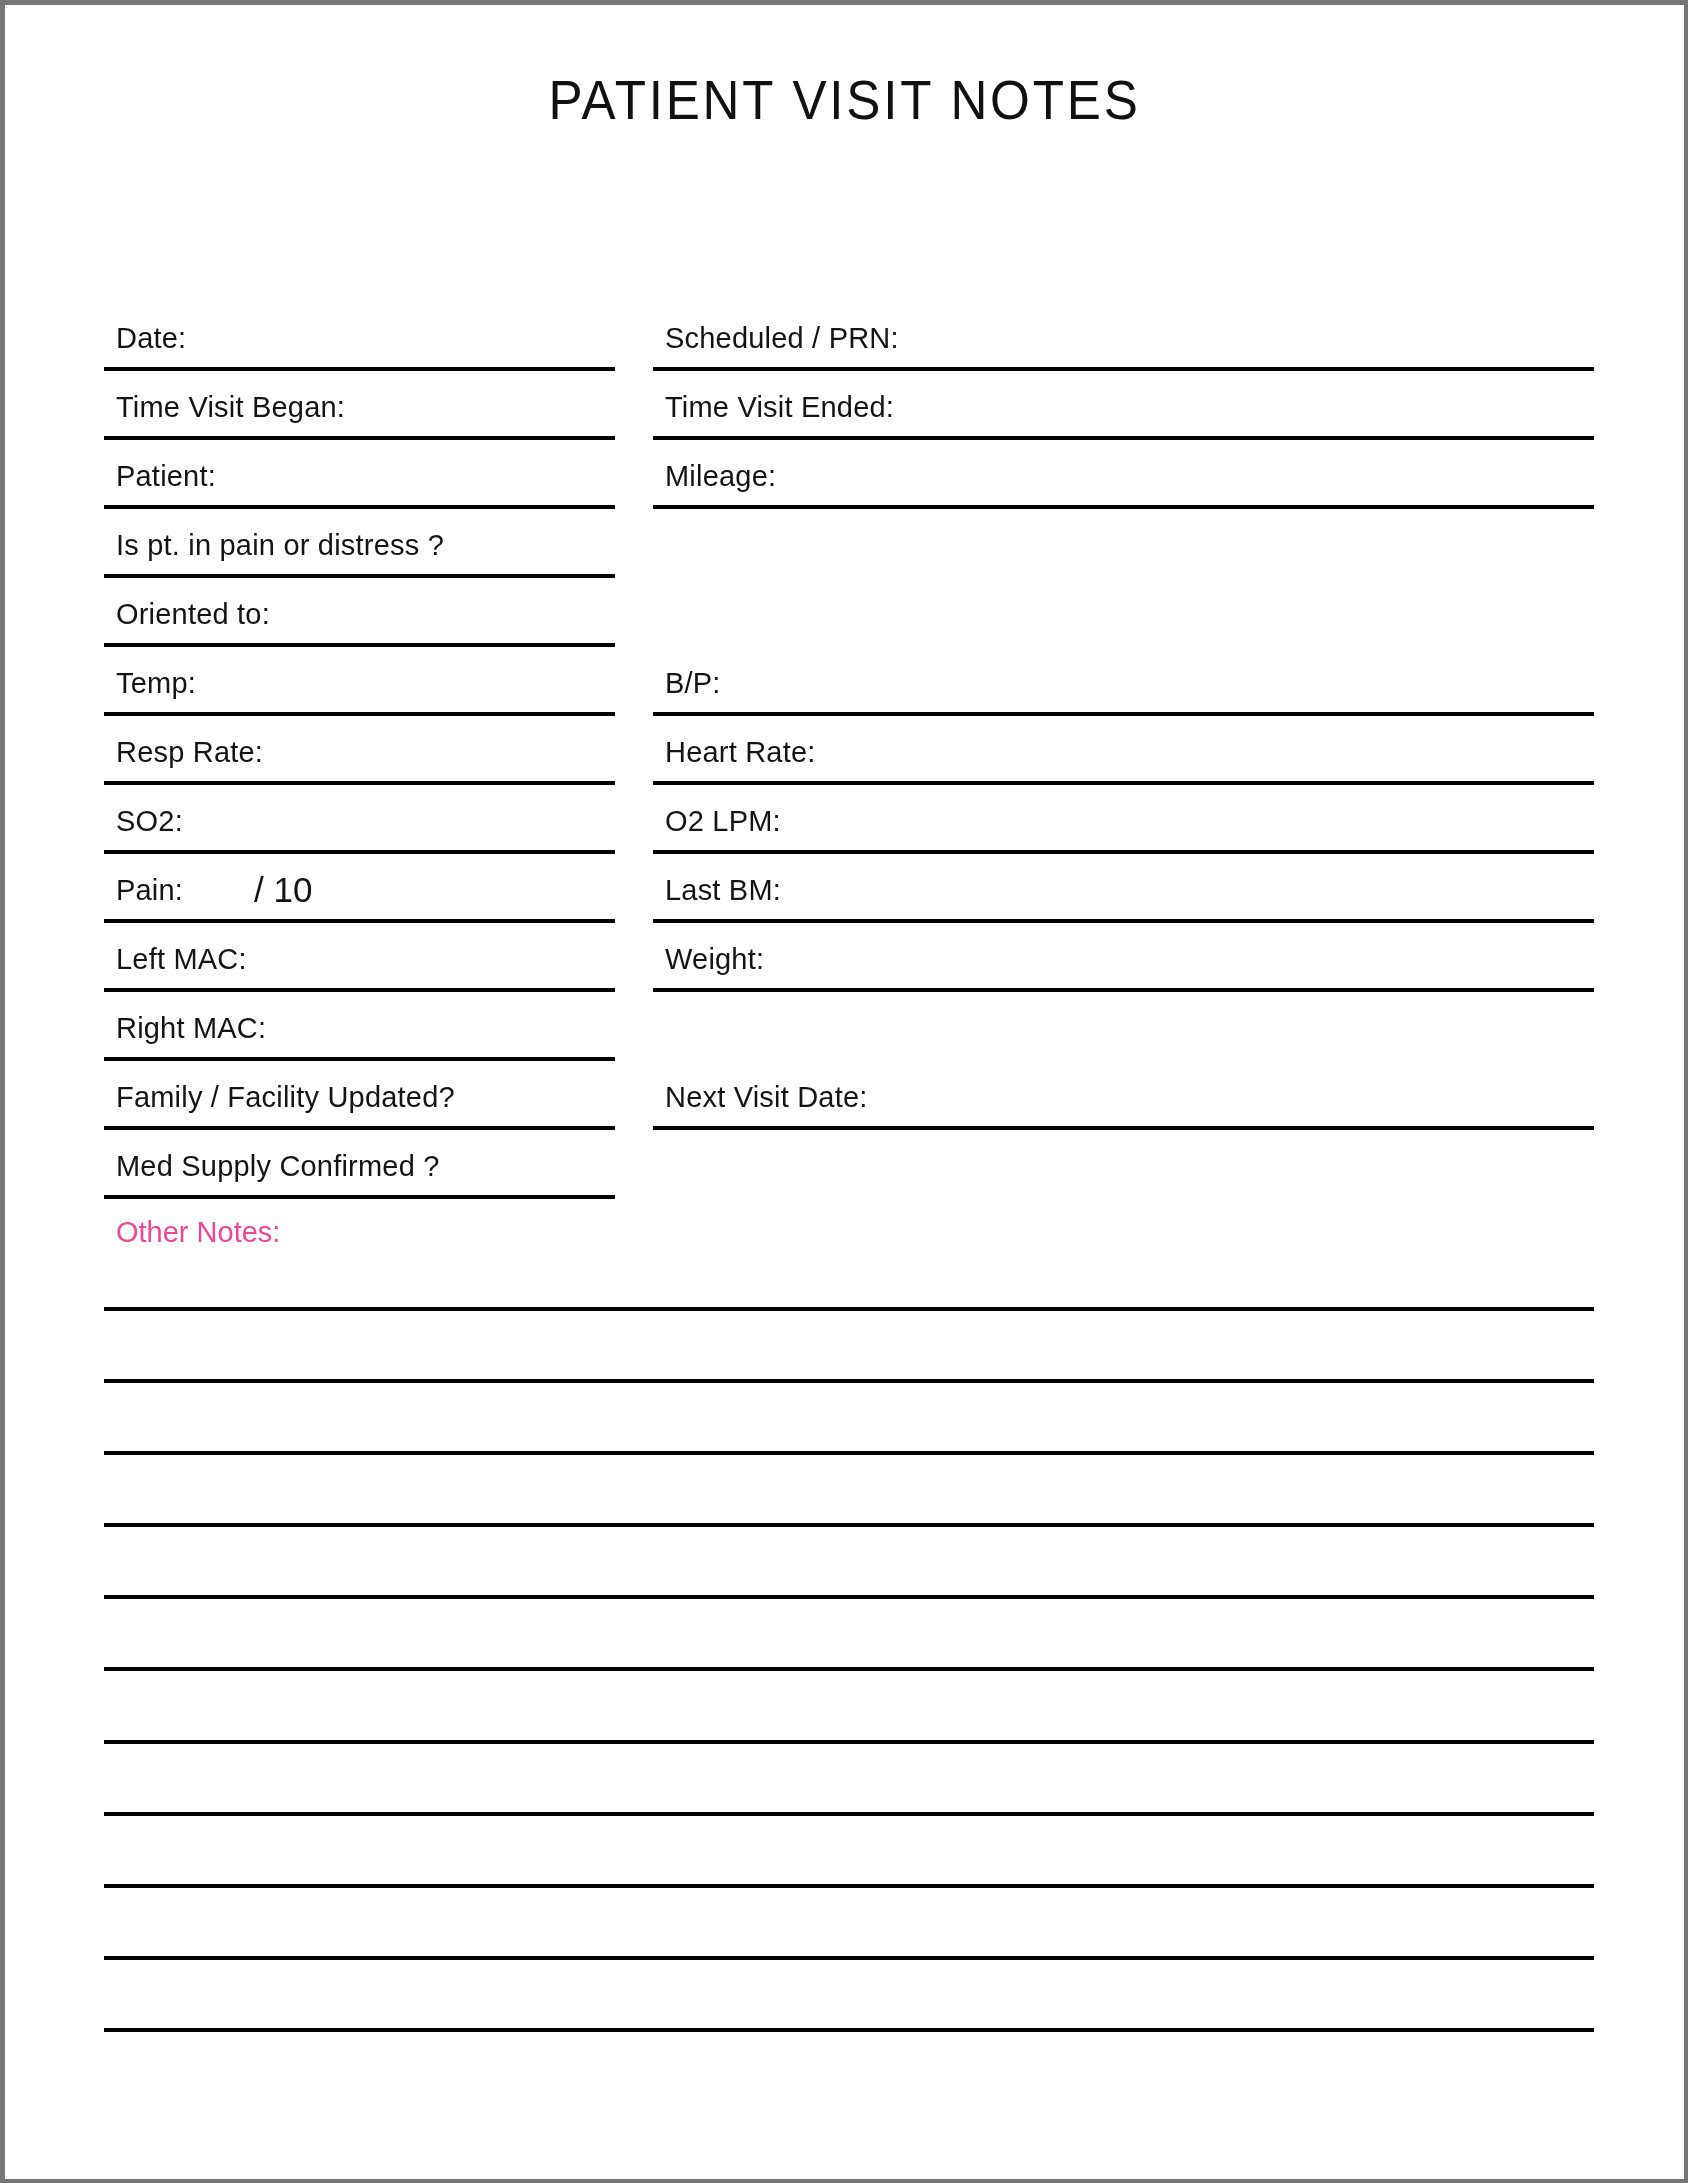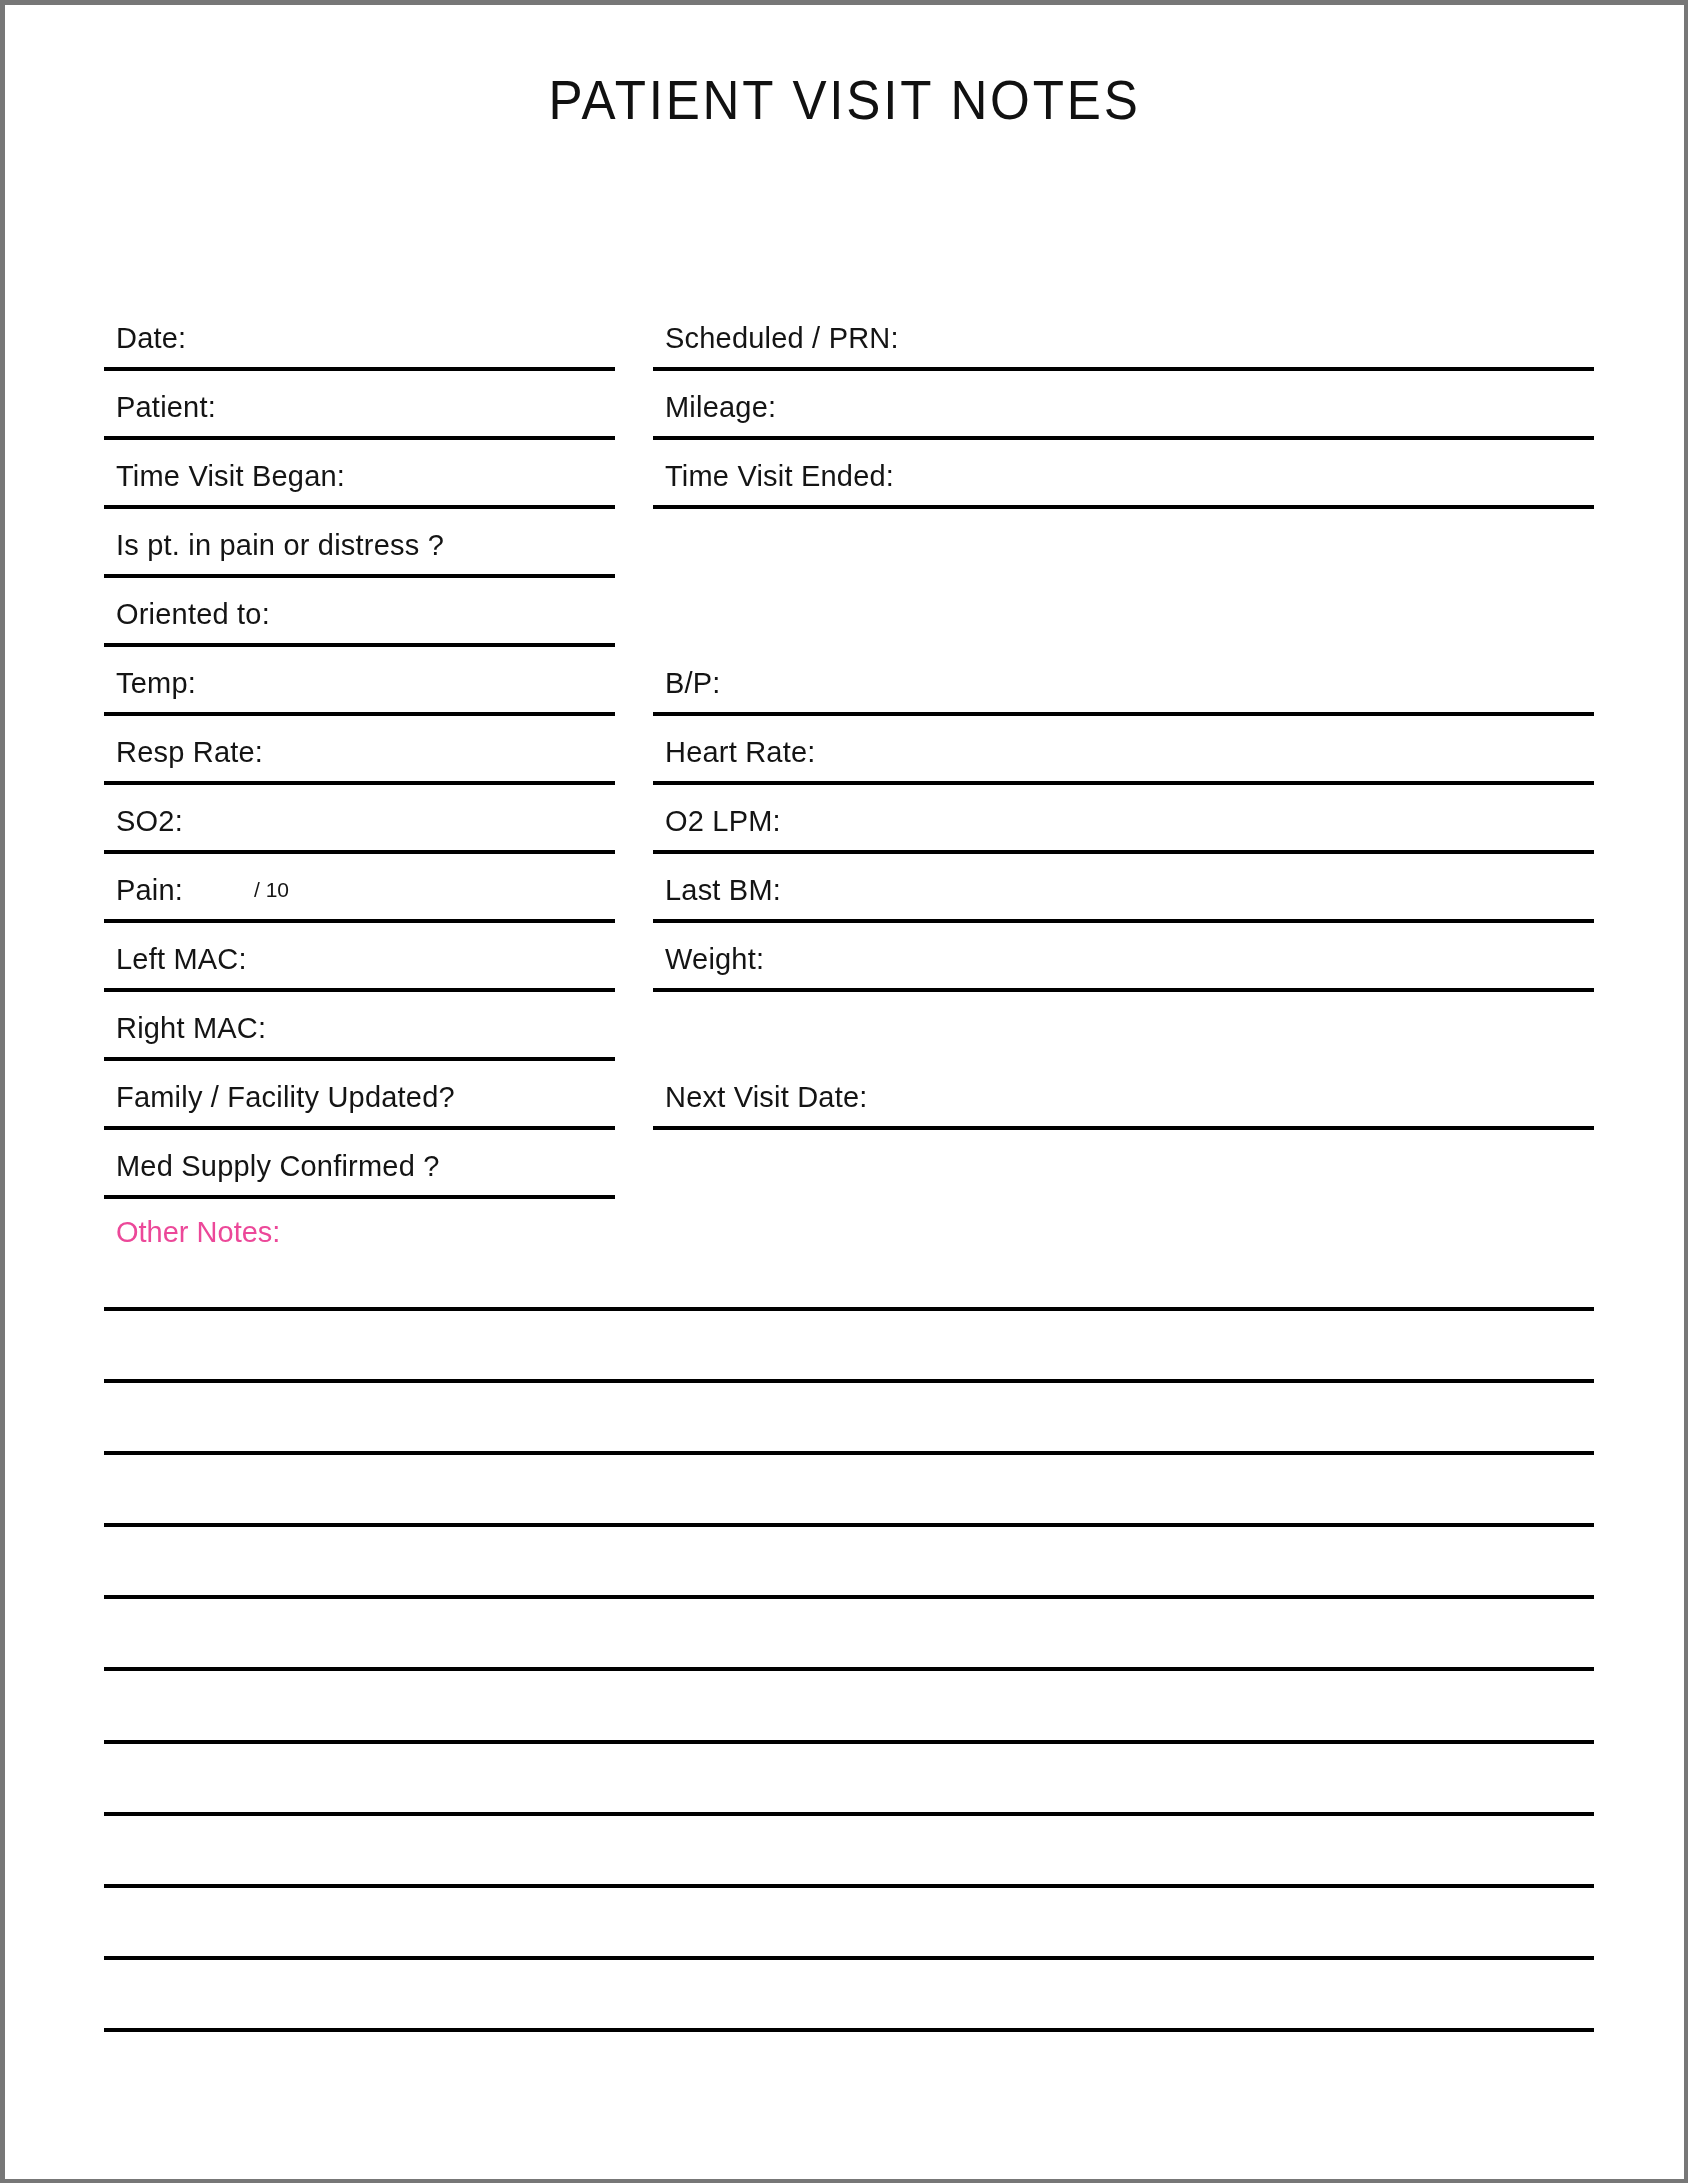--- a/index.html
+++ b/index.html
@@ -85,21 +85,21 @@
     letter-spacing: 0.2px;
     white-space: nowrap;
     line-height: 34px;
   }
 
   .cell .suffix {
     position: absolute;
     left: 150px;
     bottom: 16px;
     font-family: "Liberation Sans", sans-serif;
-    font-size: 21px;
+    font-size: 35px;
     font-weight: 300;
     color: #141414;
     white-space: nowrap;
     line-height: 34px;
   }
 
   .cell .rule {
     position: absolute;
     left: 0;
     bottom: 0;
@@ -150,35 +150,35 @@
             <span class="lbl">Date:</span>
             <div class="rule"></div>
           </div>
           <div class="cell right">
             <span class="lbl">Scheduled / PRN:</span>
             <div class="rule"></div>
           </div>
         </div>
         <div class="frow">
           <div class="cell left">
+            <span class="lbl">Time Visit Began:</span>
+            <div class="rule"></div>
+          </div>
+          <div class="cell right">
+            <span class="lbl">Time Visit Ended:</span>
+            <div class="rule"></div>
+          </div>
+        </div>
+        <div class="frow">
+          <div class="cell left">
             <span class="lbl">Patient:</span>
             <div class="rule"></div>
           </div>
           <div class="cell right">
             <span class="lbl">Mileage:</span>
-            <div class="rule"></div>
-          </div>
-        </div>
-        <div class="frow">
-          <div class="cell left">
-            <span class="lbl">Time Visit Began:</span>
-            <div class="rule"></div>
-          </div>
-          <div class="cell right">
-            <span class="lbl">Time Visit Ended:</span>
             <div class="rule"></div>
           </div>
         </div>
         <div class="frow">
           <div class="cell left">
             <span class="lbl">Is pt. in pain or distress ?</span>
             <div class="rule"></div>
           </div>
           <div class="cell right norule blank"></div>
         </div>

